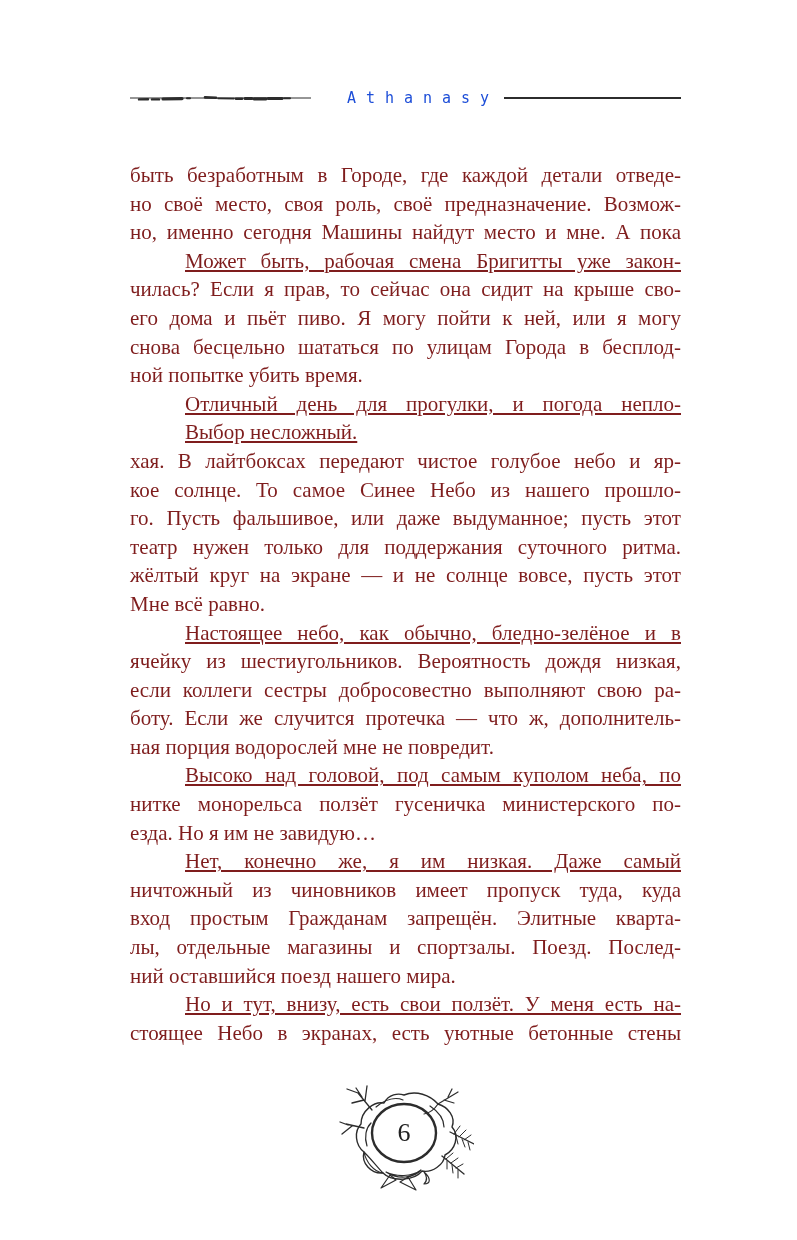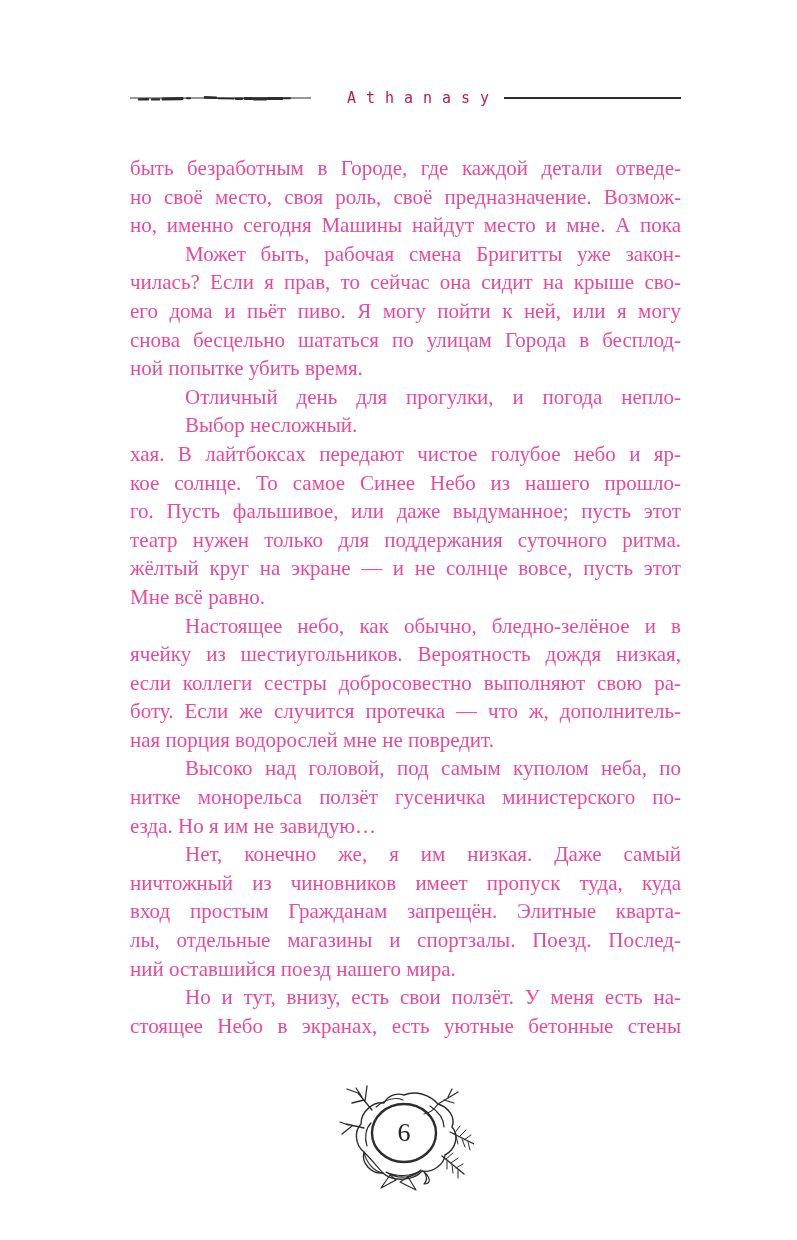--- a/index.html
+++ b/index.html
@@ -12,36 +12,36 @@
   }
   .page { position:absolute; inset:0; }
 
   
   .running-head {
     position:absolute; top:88px; left:130px; width:551px; height:20px;
     display:flex; align-items:center; justify-content:space-between;
   }
   .head-title {
     font-family:"DejaVu Sans Mono","Liberation Mono",monospace;
-    font-size:15px; letter-spacing:10px; color:#be185d;
+    font-size:15px; letter-spacing:10px; color:#1d4ed8;
     white-space:nowrap; margin-left:31px;
   }
   .rule { flex:0 0 auto; display:block; }
 
   
   .text-block {
-    position:absolute; left:130px; top:154px; width:551px;
-    color:#ec4899;
+    position:absolute; left:130px; top:161px; width:551px;
+    color:#7f1d1d;
   }
   .line {
     font-size:21px; line-height:28.6px;
     text-align:left; white-space:normal;
   }
   .line.just { text-align:justify; text-align-last:justify; }
-  .line.indent { text-indent:55px; }
+  .line.indent { text-indent:55px;text-decoration:underline; }
 
   
   .page-footer { position:absolute; left:334px; top:1080px; width:140px; height:112px; }
   .ornament { position:absolute; left:0; top:0; }
   .page-number {
     position:absolute; left:0; top:38px; width:140px;
     text-align:center; font-size:26px; color:#222;
   }
   svg .ink { stroke:#2c2c2c; fill:none; stroke-linecap:round; stroke-linejoin:round; }
 </style>

